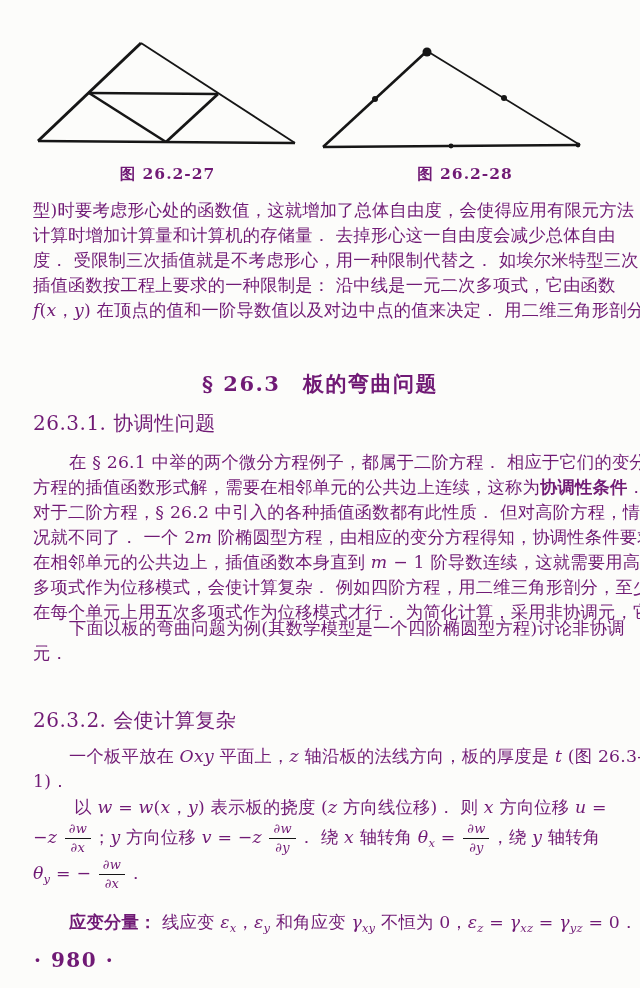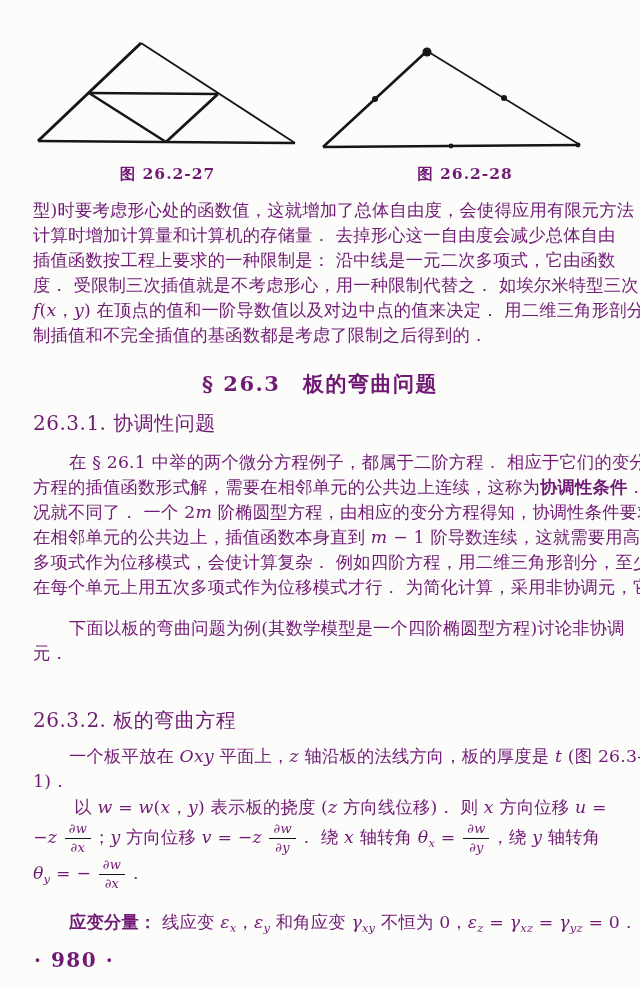--- a/index.html
+++ b/index.html
@@ -89,43 +89,43 @@
         <circle cx="131" cy="110" r="2.4" fill="#161616"></circle>
         <circle cx="258" cy="109" r="2.4" fill="#161616"></circle>
       </svg>
       <figcaption>图  26.2-28</figcaption>
     </figure>
   </div>
 
   <div class="para abs" style="top:198px">
       <div class="line"><span>型)时要考虑形心处的函数值，这就增加了总体自由度，会使得应用有限元方法</span></div>
       <div class="line"><span>计算时增加计算量和计算机的存储量．  去掉形心这一自由度会减少总体自由</span></div>
+      <div class="line"><span>度．  受限制三次插值就是不考虑形心，用一种限制代替之．  如埃尔米特型三次</span></div>
       <div class="line"><span>插值函数按工程上要求的一种限制是：  沿中线是一元二次多项式，它由函数</span></div>
-      <div class="line"><span>度．  受限制三次插值就是不考虑形心，用一种限制代替之．  如埃尔米特型三次</span></div>
       <div class="line"><span class="mvar">f</span><span>(</span><span class="mvar">x</span><span>，</span><span class="mvar">y</span><span>) 在顶点的值和一阶导数值以及对边中点的值来决定．  用二维三角形剖分</span></div>
-      <div class="line"><span>制插值和不完全插值的基函数都是考虑了限制之后得到的．</span></div>
     </div>
 
   <h2 class="section-title" style="top:370px">§ 26.3　板的弯曲问题</h2>
 
   <h3 class="subsection" style="top:410px">26.3.1. 协调性问题</h3>
   <div class="para abs indent-first" style="top:450px">
       <div class="line"><span>在 § 26.1 中举的两个微分方程例子，都属于二阶方程．  相应于它们的变分</span></div>
       <div class="line"><span>方程的插值函数形式解，需要在相邻单元的公共边上连续，这称为</span><b>协调性条件</b><span>．</span></div>
+      <div class="line"><span>对于二阶方程，§ 26.2 中引入的各种插值函数都有此性质．  但对高阶方程，情</span></div>
       <div class="line"><span>况就不同了．  一个 2</span><span class="mvar">m</span><span> 阶椭圆型方程，由相应的变分方程得知，协调性条件要求</span></div>
       <div class="line"><span>在相邻单元的公共边上，插值函数本身直到 </span><span class="mvar">m</span><span> − 1 阶导数连续，这就需要用高次</span></div>
       <div class="line"><span>多项式作为位移模式，会使计算复杂．  例如四阶方程，用二维三角形剖分，至少</span></div>
       <div class="line"><span>在每个单元上用五次多项式作为位移模式才行．  为简化计算，采用非协调元，它</span></div>
     </div>
   <div class="para abs indent-first" style="top:616px">
       <div class="line"><span>下面以板的弯曲问题为例(其数学模型是一个四阶椭圆型方程)讨论非协调</span></div>
       <div class="line"><span>元．</span></div>
     </div>
 
-  <h3 class="subsection" style="top:707px">26.3.2. 板的弯曲方程</h3>
+  <h3 class="subsection" style="top:707px">26.3.2. 会使计算复杂</h3>
   <div class="para abs indent-first" style="top:744px">
       <div class="line"><span>一个板平放在 </span><span class="mvar">Oxy</span><span> 平面上，</span><span class="mvar">z</span><span> 轴沿板的法线方向，板的厚度是 </span><span class="mvar">t</span><span> (图 26.3-</span></div>
       <div class="line"><span>1)．</span></div>
     </div>
   <div class="para abs indent-first mathy" style="top:795px">
       <div class="line"><span>以 </span><span class="mvar">w</span><span> = </span><span class="mvar">w</span><span>(</span><span class="mvar">x</span><span>，</span><span class="mvar">y</span><span>) 表示板的挠度 (</span><span class="mvar">z</span><span> 方向线位移)．  则 </span><span class="mvar">x</span><span> 方向位移  </span><span class="mvar">u</span><span> =</span></div>
       <div class="line"><span>−</span><span class="mvar">z</span><span> </span><span class="mfrac"><span class="num">∂w</span><span class="den">∂x</span></span><span>；</span><span class="mvar">y</span><span> 方向位移 </span><span class="mvar">v</span><span> = −</span><span class="mvar">z</span><span> </span><span class="mfrac"><span class="num">∂w</span><span class="den">∂y</span></span><span>．  绕 </span><span class="mvar">x</span><span> 轴转角 </span><span class="msub"><span class="mvar">θ</span><sub>x</sub></span><span> = </span><span class="mfrac"><span class="num">∂w</span><span class="den">∂y</span></span><span>，绕 </span><span class="mvar">y</span><span> 轴转角</span></div>
       <div class="line"><span class="msub"><span class="mvar">θ</span><sub>y</sub></span><span> = − </span><span class="mfrac"><span class="num">∂w</span><span class="den">∂x</span></span><span>．</span></div>
     </div>
   <div class="para abs indent-first" style="top:910px">

